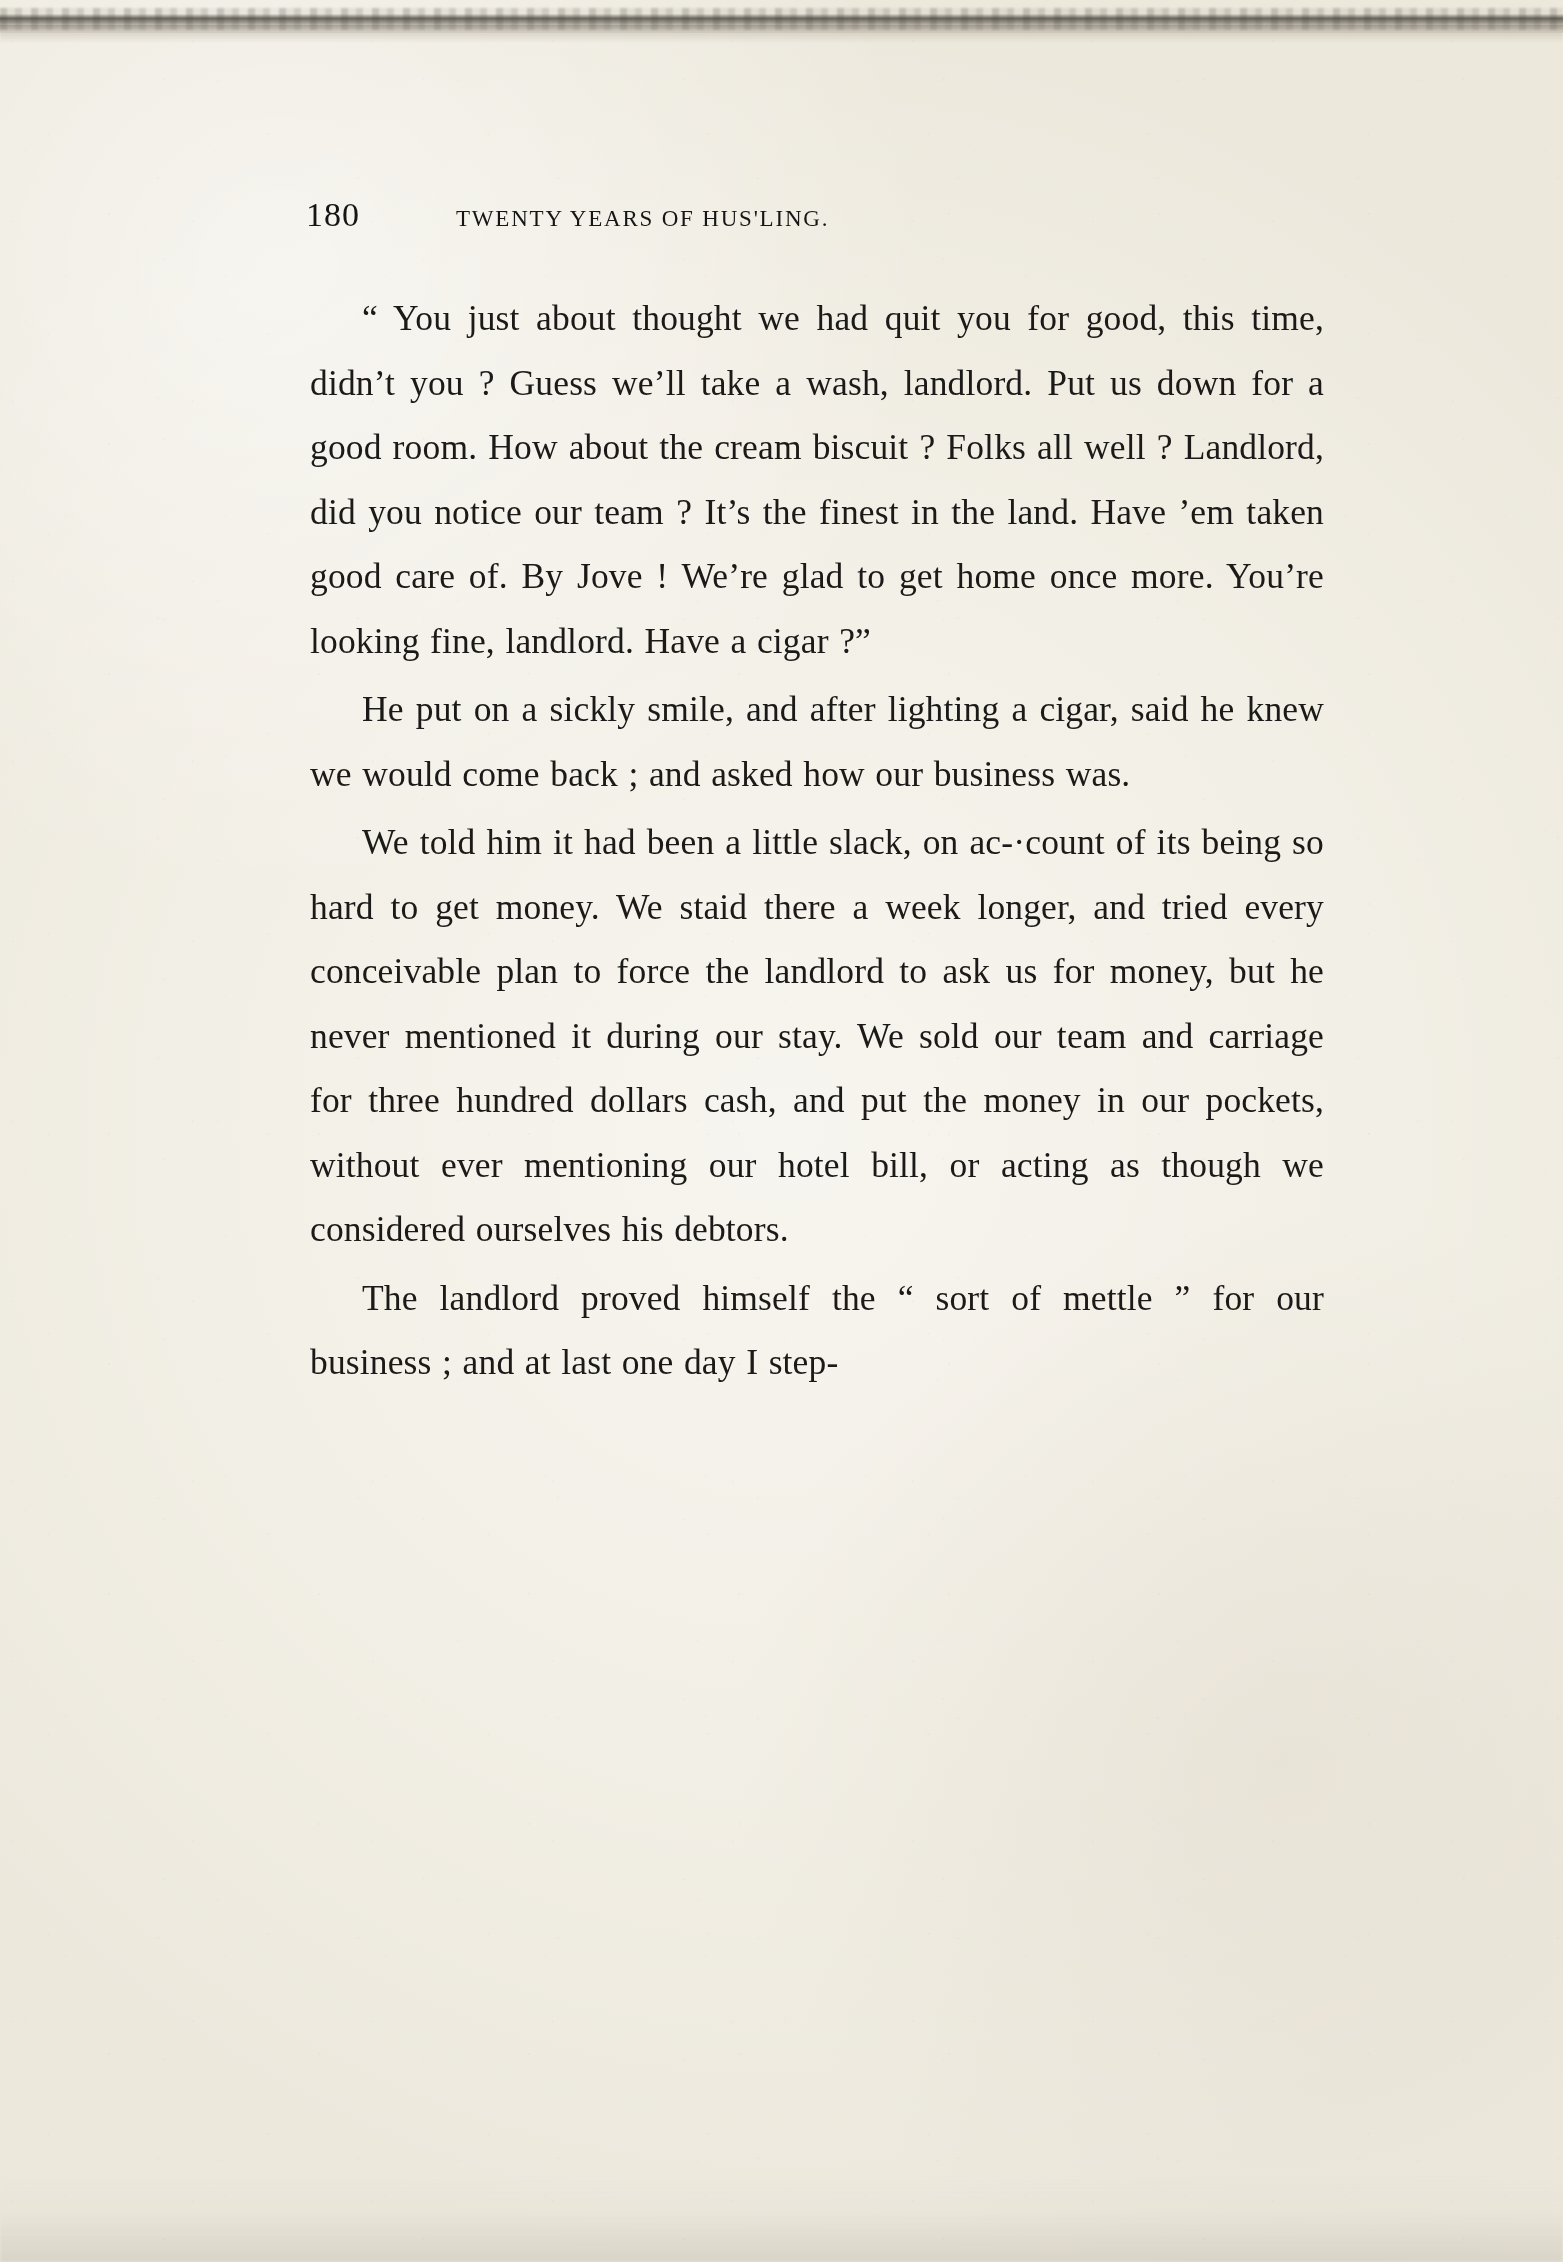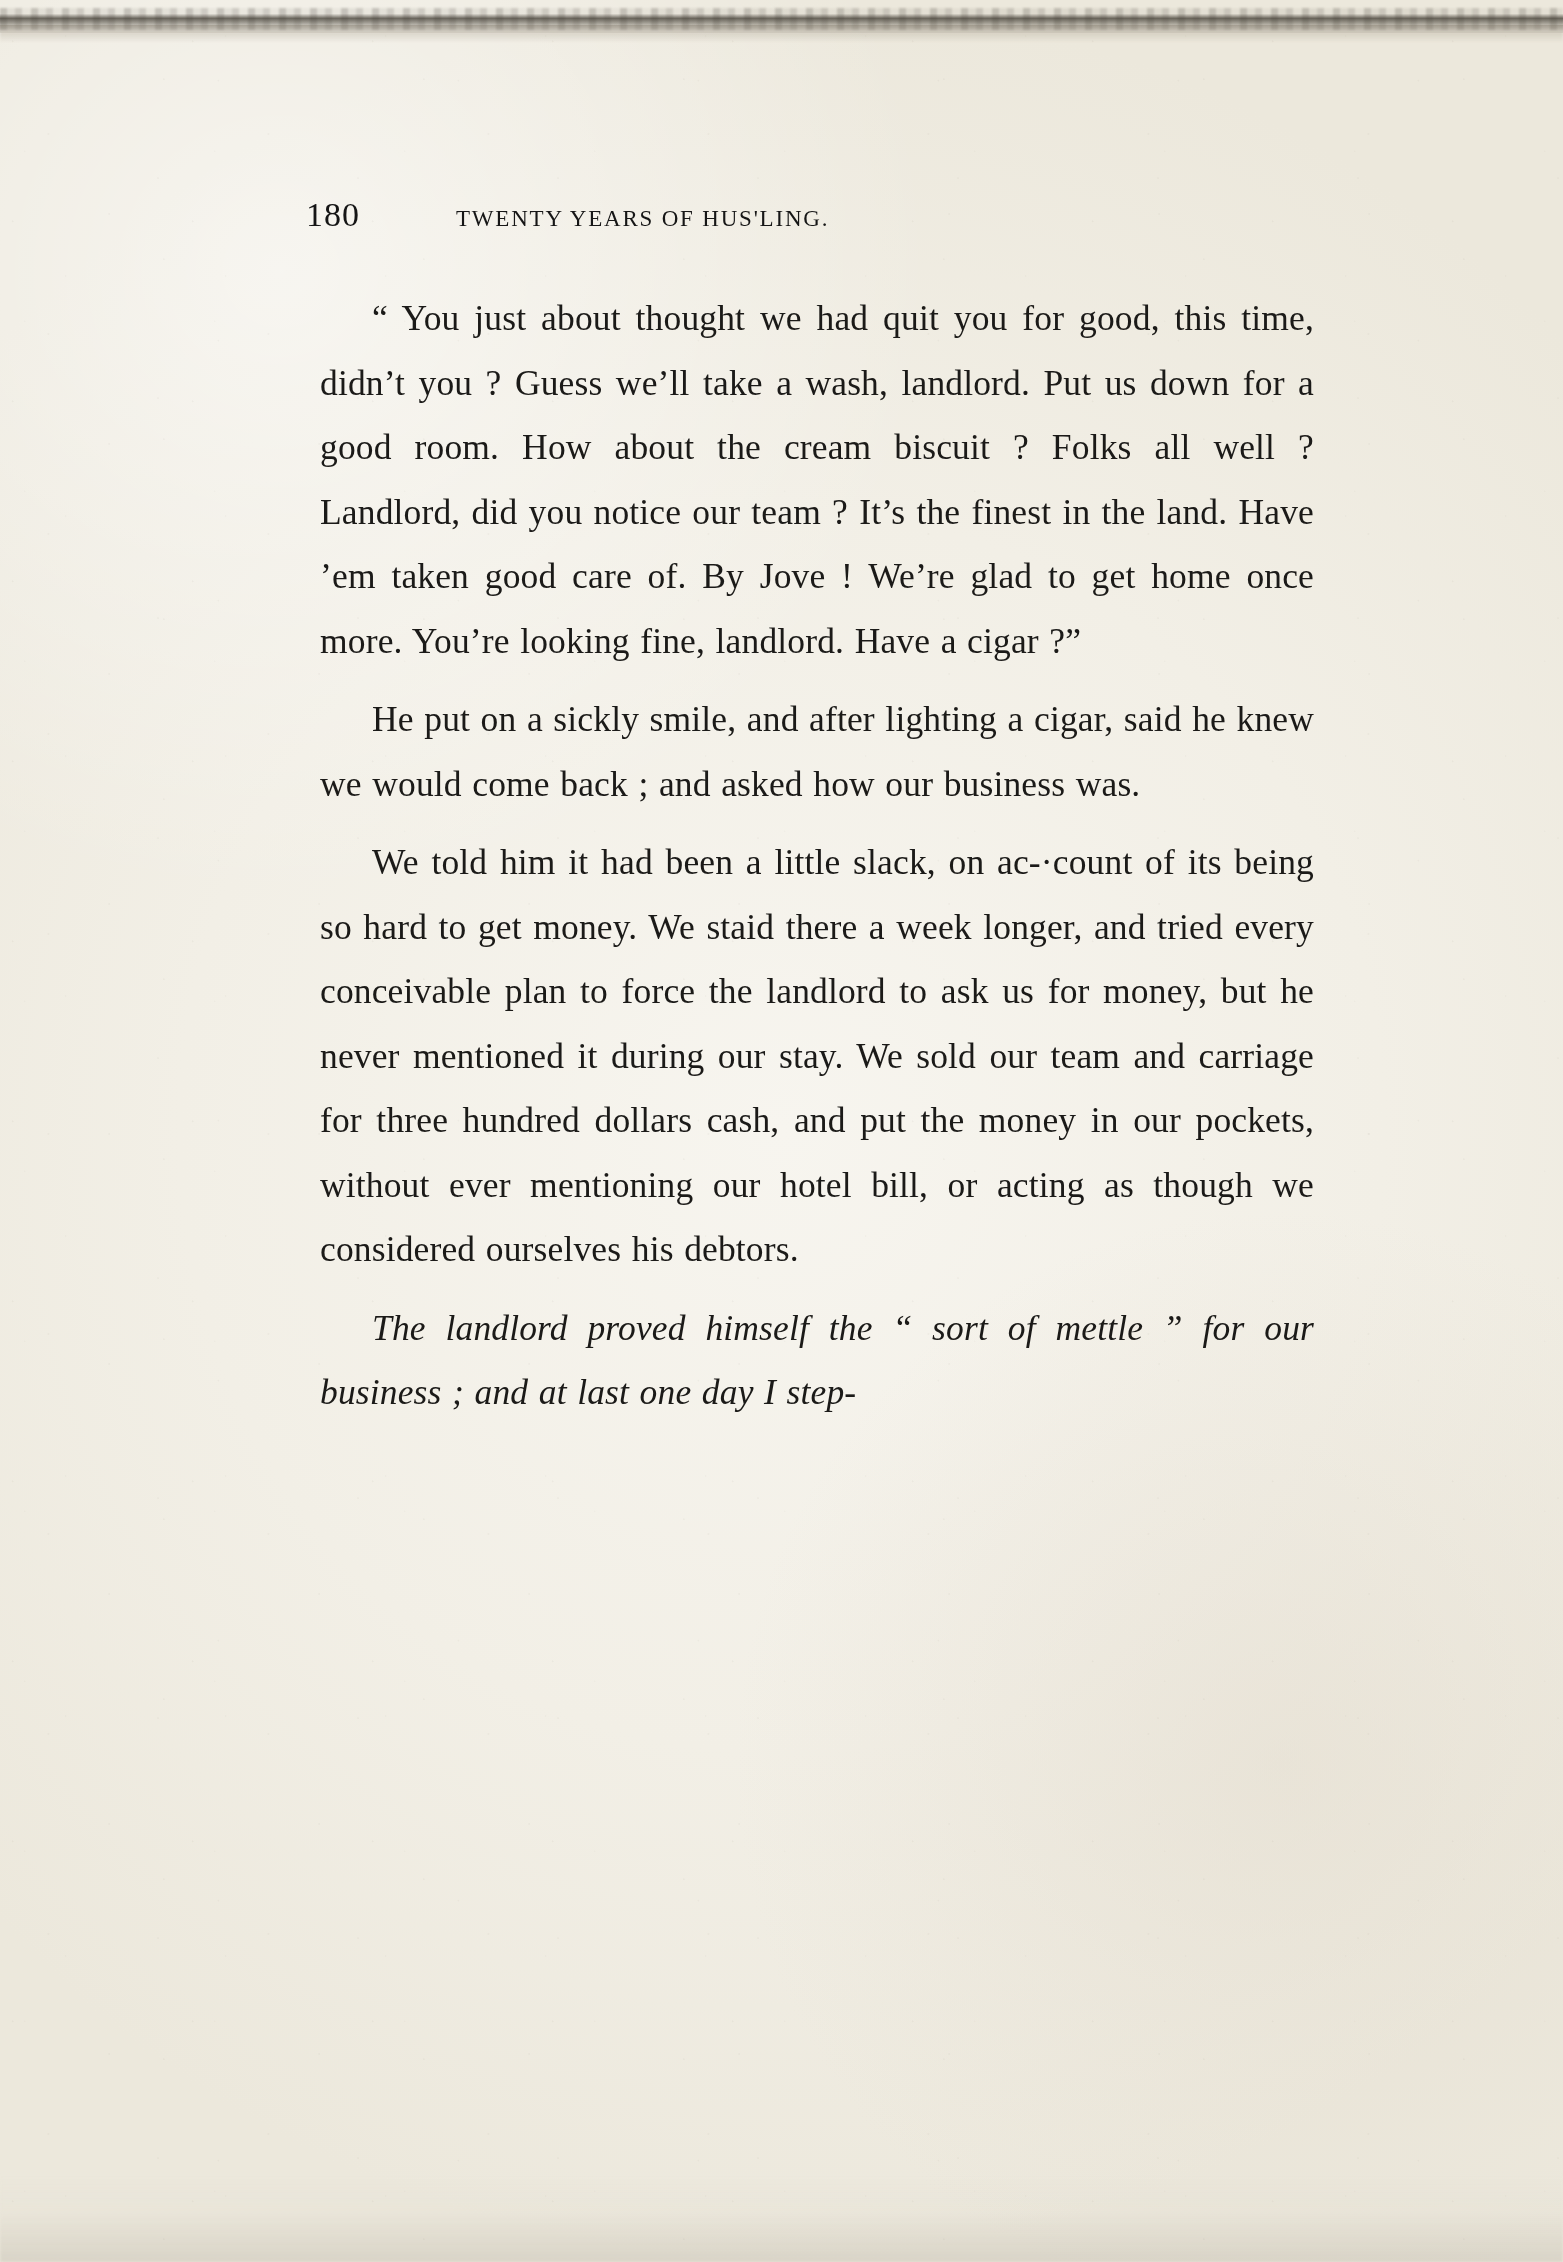--- a/index.html
+++ b/index.html
@@ -130,33 +130,32 @@
   .head-title {
     margin-left: 96px;
     font-size: 23px;
     letter-spacing: 1.8px;
     color: #161616;
     font-variant: small-caps;
     text-transform: uppercase;
   }
 
   p.body-par {
-    margin: 14px;
+    margin: 4px;
     font-size: 35.5px;
     line-height: 64.5px;
     text-align: justify;
     text-justify: inter-word;
     text-indent: 52px;
     color: #1b1a18;
     letter-spacing: 0.15px;
     word-spacing: 1.5px;
   }
   p.body-par:last-child {
     text-align: justify;
-    font-style: italic;
   }
 </style>
 </head>
 <body>
 
 <div class="page">
   <div class="speckle"></div>
 
   <div class="top-edge">
     <div class="wobble"></div>

